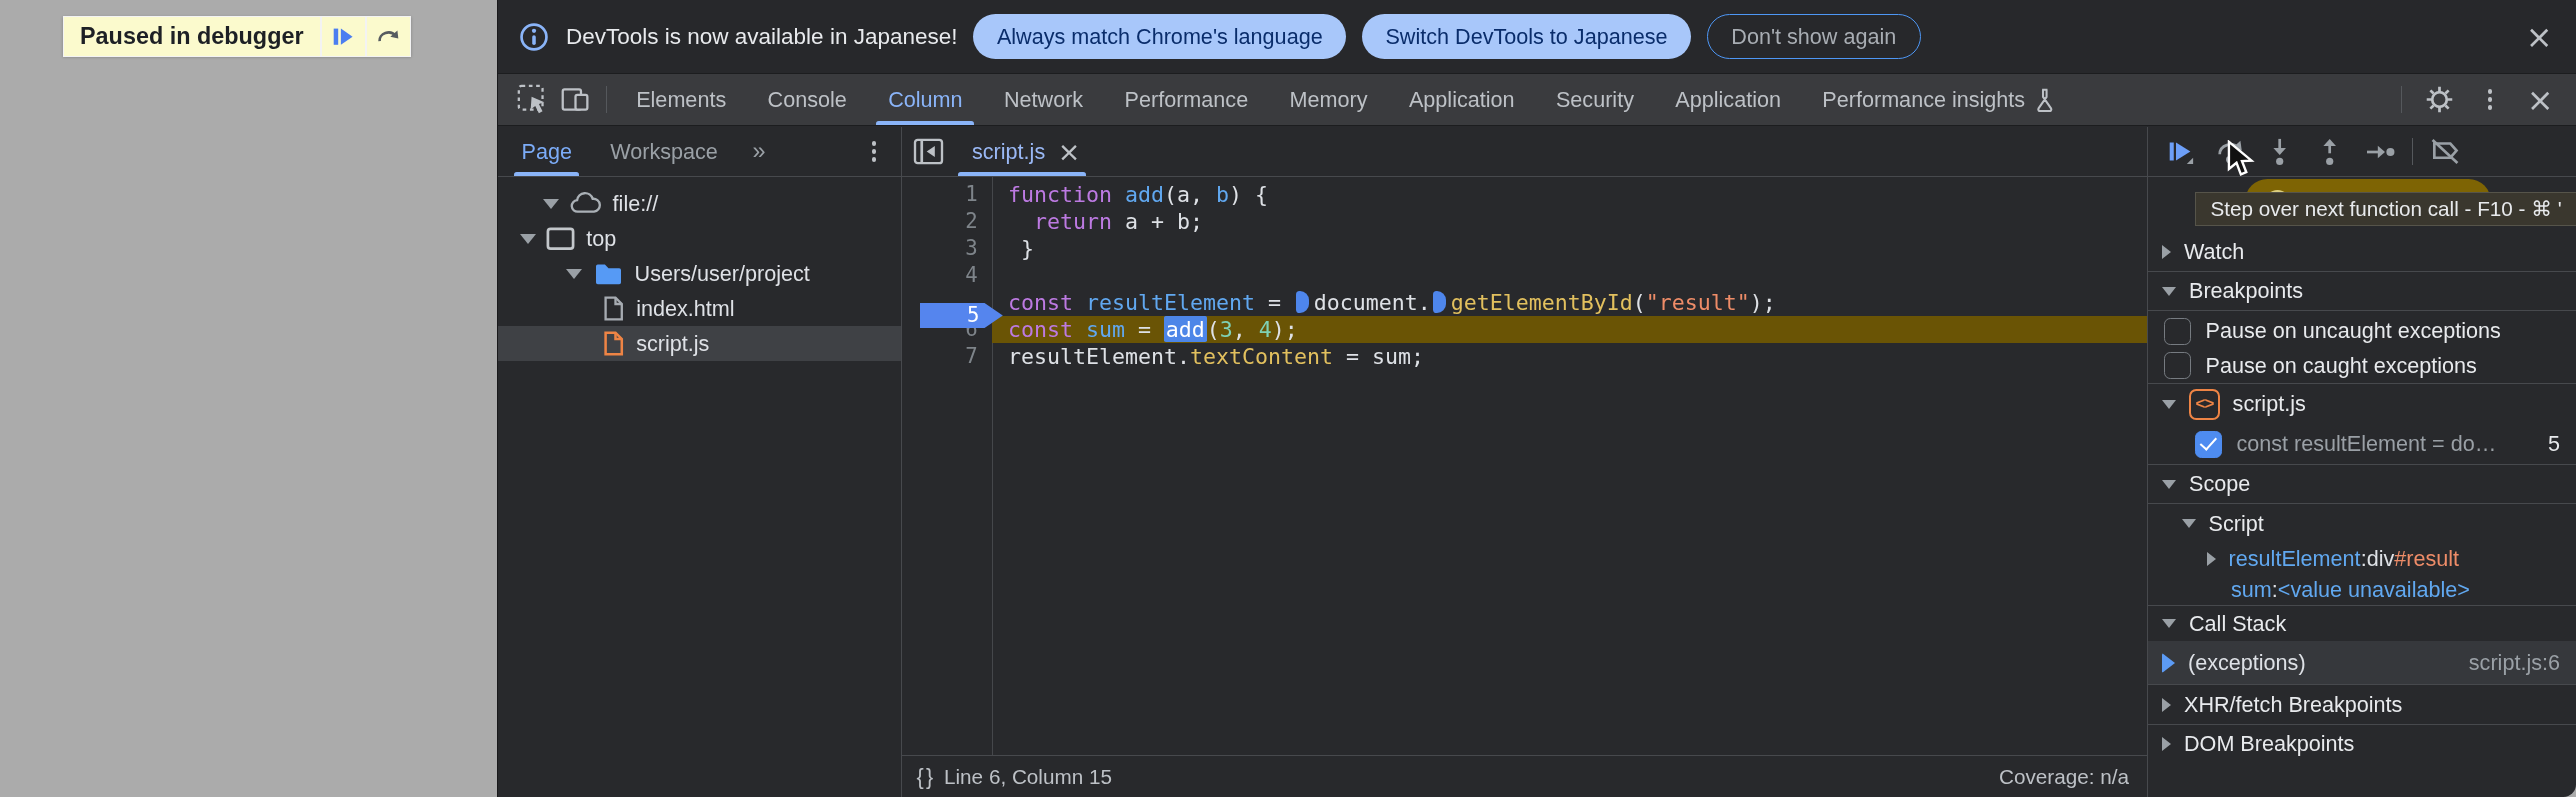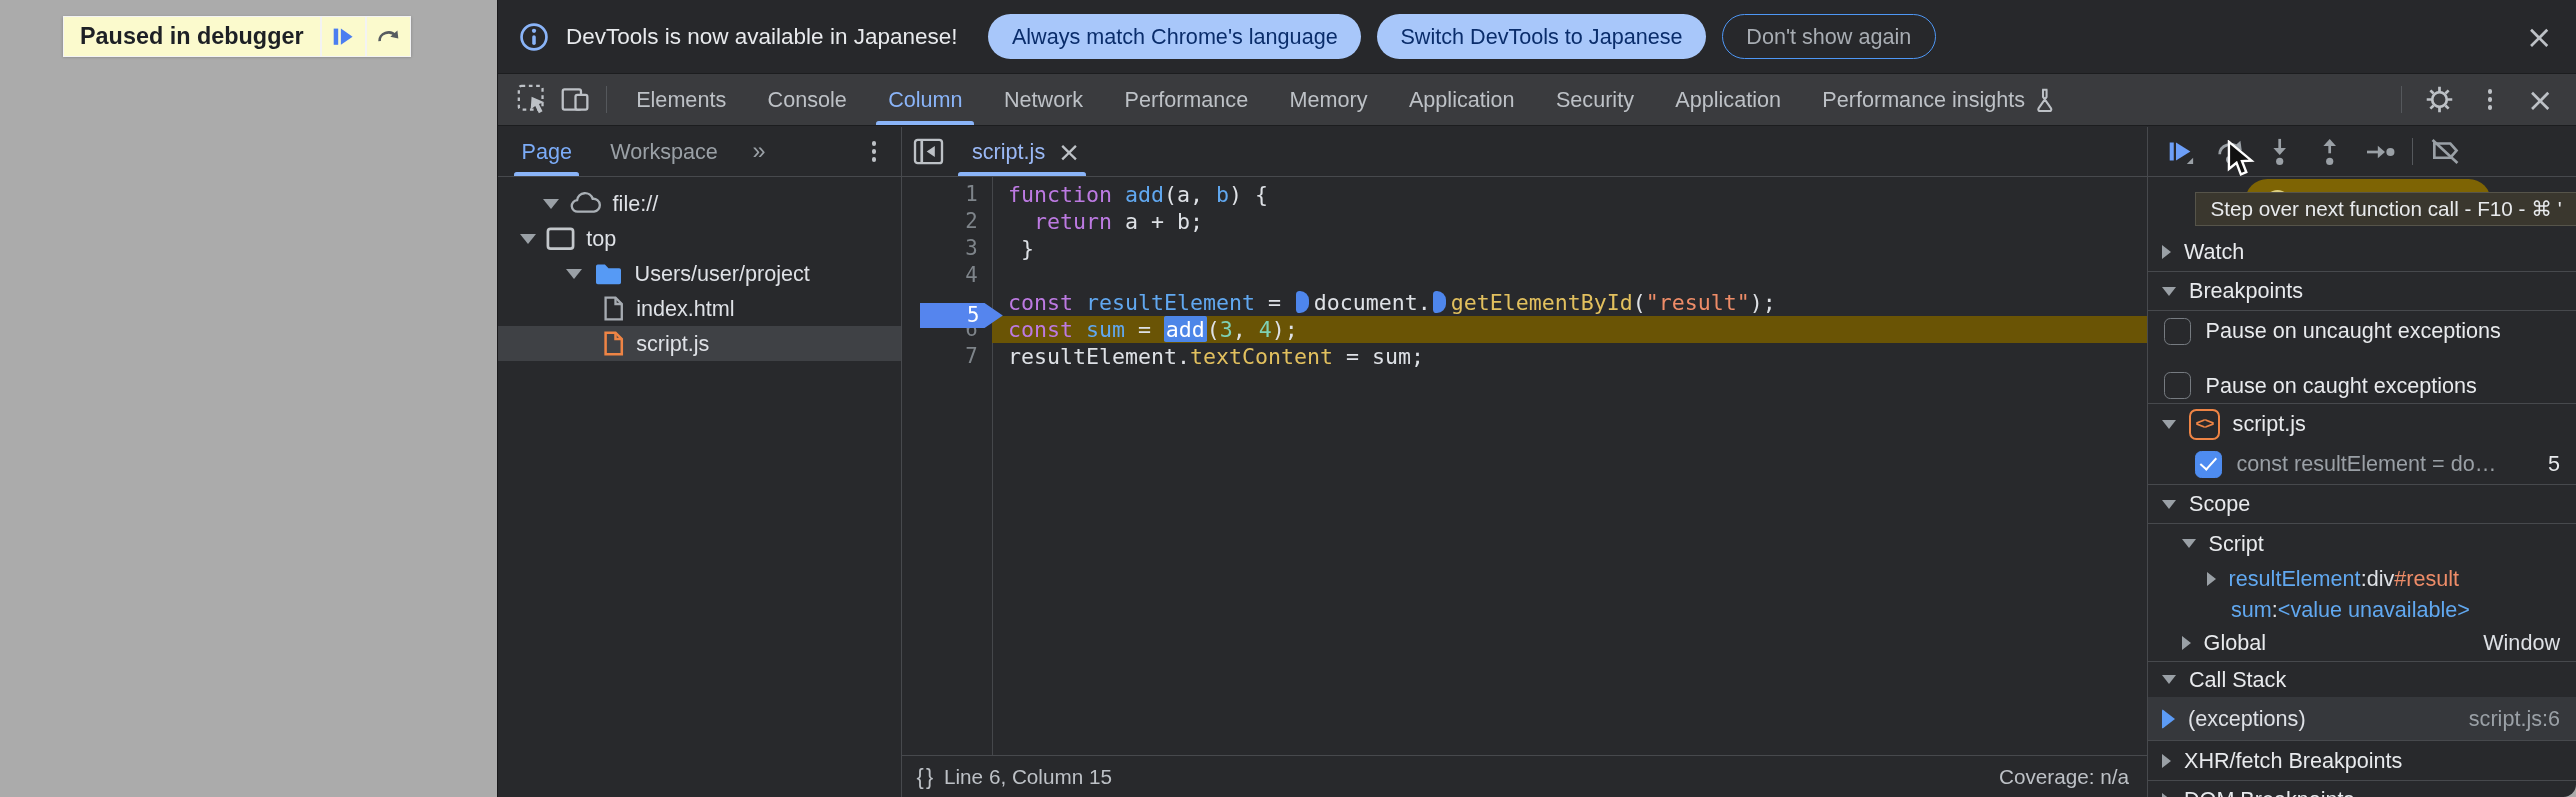--- a/index.html
+++ b/index.html
@@ -15,21 +15,21 @@
                         border-left:2.7px solid #f3f3f3; background:#fbfacd; cursor:pointer; }
 
   
   .devtools { position:absolute; left:497px; top:0; width:2079px; height:797px;
               background:#28292c; color:#e8eaed; font-size:21.6px;
               border-bottom-right-radius:12.6px; border-left:0.9px solid #19191b; overflow:hidden; }
 
   
   .infobar { height:74px; display:flex; align-items:center; padding:0 23.4px 0 20px; background:#27282b;
              border-bottom:0.9px solid #1c1d1f; gap:16px; }
-  .infobar .msg { color:#e8eaed; font-size:22.5px; margin-right:15px; }
+  .infobar .msg { color:#e8eaed; font-size:22.5px; margin-right:0; }
   .pill { height:45px; border-radius:23.4px; display:flex; align-items:center; padding:0 23.4px;
           font-size:21.6px; background:#a8c7fa; color:#0a2d6b; border:none; cursor:pointer; white-space:nowrap; }
   .pill.outline { background:transparent; border:1.8px solid #4e97f5; color:#a8adb3; }
   .spacer { flex:1; }
   .x-btn { color:#bdc1c6; font-size:32px; line-height:1; cursor:pointer; font-family:"DejaVu Sans", sans-serif; }
 
   
   .tabbar { height:52px; display:flex; align-items:stretch; background:#3a3b3e; border-bottom:0.9px solid #1c1d1f; padding-left:12.6px; }
   .toolbar-icon { width:43px; display:flex; align-items:center; justify-content:center; cursor:pointer; }
   .vdiv { width:0.9px; background:#55585c; margin:11.7px 9px; }
@@ -401,21 +401,21 @@
           <span>Watch</span>
         </div>
         <div class="sb-row bt" style="height:39px;">
           <span class="tri-d"></span>
           <span>Breakpoints</span>
         </div>
         <div class="sb-row bt" style="height:38px; padding-top:3.6px;">
           <span class="chk" style="margin-left:1.8px;"></span>
           <span>Pause on uncaught exceptions</span>
         </div>
-        <div class="sb-row" style="height:35px;margin-top:20px;">
+        <div class="sb-row" style="height:35px;">
           <span class="chk" style="margin-left:1.8px;"></span>
           <span>Pause on caught exceptions</span>
         </div>
         <div class="sb-row bt" style="height:41px;">
           <span class="tri-d"></span>
           <span class="bpfile-ico">&lt;&gt;</span>
           <span>script.js</span>
         </div>
         <div class="sb-row" style="height:40px; padding-left:47px;">
           <span class="chk checked"></span>
@@ -435,25 +435,20 @@
           <span class="blue">resultElement</span>
             <span class="white">: </span>
             <span class="white">div</span>
             <span class="orange">#result</span>
         </div>
         <div class="sb-row" style="height:31px; padding-left:83px;">
           <span class="blue">sum</span>
             <span class="white">: </span>
             <span class="blue">&lt;value unavailable&gt;</span>
         </div>
-        <div class="sb-row" style="height:36px; padding-left:34px;">
-          <span class="tri-r"></span>
-          <span>Global</span>
-          <span class="right-val white">Window</span>
-        </div>
         <div class="sb-row bt" style="height:36px;">
           <span class="tri-d"></span>
           <span>Call Stack</span>
         </div>
         <div class="sb-row stack-row" style="height:43px;">
           <span class="stack-arrow"></span>
           <span class="white">(exceptions)</span>
           <span class="right-val muted">script.js:6</span>
         </div>
         <div class="sb-row bt" style="height:40px;">

